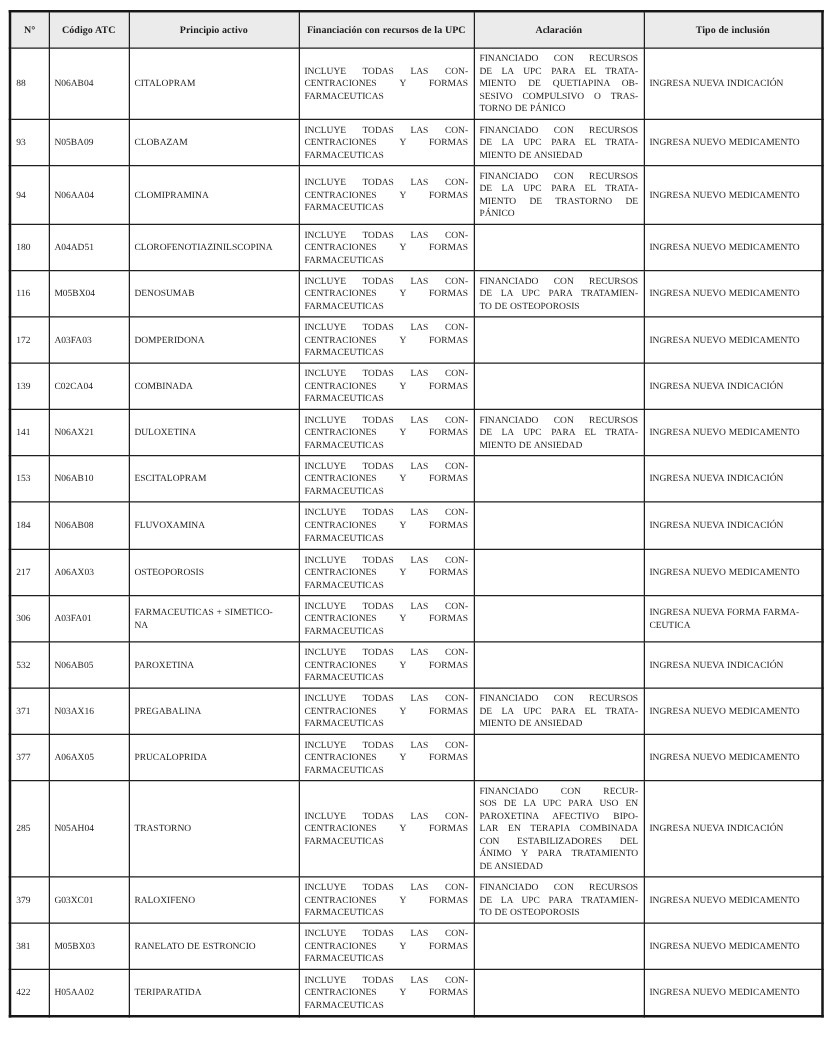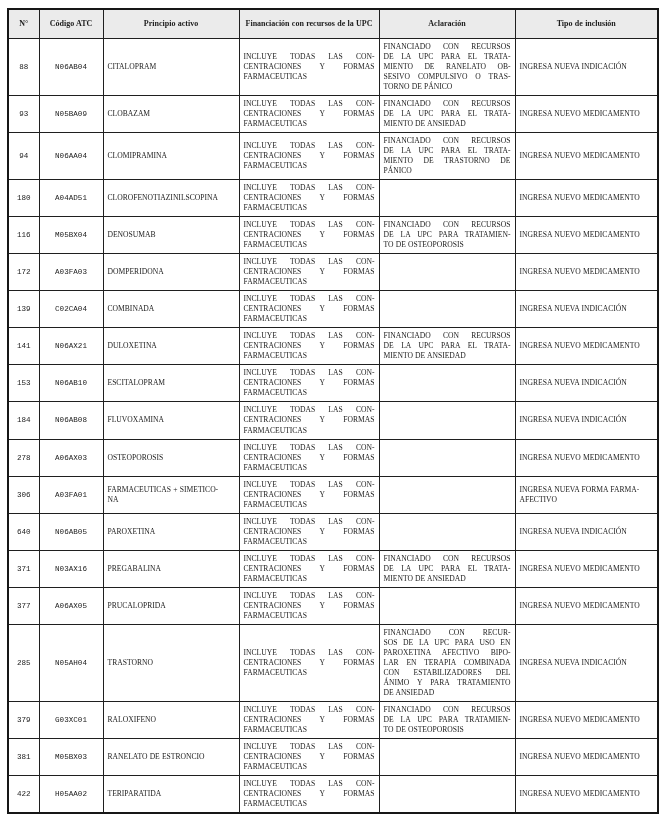--- a/index.html
+++ b/index.html
@@ -35,21 +35,21 @@
   }
   .doc-table th {
     background: #ebebeb;
     font-weight: bold;
     font-size: 8px;
     line-height: 1.25;
     text-align: center;
     height: 24px;
     padding: 2px 4px;
   }
-  td.c-no, td.c-atc { text-align: center; font-family: Liberation Mono, monospace; }
+  td.c-no, td.c-atc { text-align: left; }
   td.c-principio, td.c-fin, td.c-acl, td.c-tipo { text-align: left; }
   .ln { display: block; }
   .just {
     text-align: justify;
     text-align-last: justify;
   }
 </style>
 </head>
 <body>
 
@@ -79,21 +79,21 @@
           <td class="c-atc">N06AB04</td>
           <td class="c-principio">CITALOPRAM</td>
           <td class="c-fin">
             <div class="ln just">INCLUYE TODAS LAS CON-</div>
             <div class="ln just">CENTRACIONES Y FORMAS</div>
             <div class="ln">FARMACEUTICAS</div>
           </td>
           <td class="c-acl">
             <div class="ln just">FINANCIADO CON RECURSOS</div>
             <div class="ln just">DE LA UPC PARA EL TRATA-</div>
-            <div class="ln just">MIENTO DE RANELATO OB-</div>
+            <div class="ln just">MIENTO DE QUETIAPINA OB-</div>
             <div class="ln just">SESIVO COMPULSIVO O TRAS-</div>
             <div class="ln">TORNO DE PÁNICO</div>
           </td>
           <td class="c-tipo">INGRESA NUEVA INDICACIÓN</td>
         </tr>
         <tr>
           <td class="c-no">93</td>
           <td class="c-atc">N05BA09</td>
           <td class="c-principio">CLOBAZAM</td>
           <td class="c-fin">
@@ -211,21 +211,21 @@
           <td class="c-principio">FLUVOXAMINA</td>
           <td class="c-fin">
             <div class="ln just">INCLUYE TODAS LAS CON-</div>
             <div class="ln just">CENTRACIONES Y FORMAS</div>
             <div class="ln">FARMACEUTICAS</div>
           </td>
           <td class="c-acl"></td>
           <td class="c-tipo">INGRESA NUEVA INDICACIÓN</td>
         </tr>
         <tr>
-          <td class="c-no">278</td>
+          <td class="c-no">217</td>
           <td class="c-atc">A06AX03</td>
           <td class="c-principio">OSTEOPOROSIS</td>
           <td class="c-fin">
             <div class="ln just">INCLUYE TODAS LAS CON-</div>
             <div class="ln just">CENTRACIONES Y FORMAS</div>
             <div class="ln">FARMACEUTICAS</div>
           </td>
           <td class="c-acl"></td>
           <td class="c-tipo">INGRESA NUEVO MEDICAMENTO</td>
         </tr>
@@ -237,25 +237,25 @@
             <div class="ln">NA</div>
           </td>
           <td class="c-fin">
             <div class="ln just">INCLUYE TODAS LAS CON-</div>
             <div class="ln just">CENTRACIONES Y FORMAS</div>
             <div class="ln">FARMACEUTICAS</div>
           </td>
           <td class="c-acl"></td>
           <td class="c-tipo">
             <div class="ln">INGRESA NUEVA FORMA FARMA-</div>
-            <div class="ln">AFECTIVO</div>
-          </td>
-        </tr>
-        <tr>
-          <td class="c-no">640</td>
+            <div class="ln">CEUTICA</div>
+          </td>
+        </tr>
+        <tr>
+          <td class="c-no">532</td>
           <td class="c-atc">N06AB05</td>
           <td class="c-principio">PAROXETINA</td>
           <td class="c-fin">
             <div class="ln just">INCLUYE TODAS LAS CON-</div>
             <div class="ln just">CENTRACIONES Y FORMAS</div>
             <div class="ln">FARMACEUTICAS</div>
           </td>
           <td class="c-acl"></td>
           <td class="c-tipo">INGRESA NUEVA INDICACIÓN</td>
         </tr>

